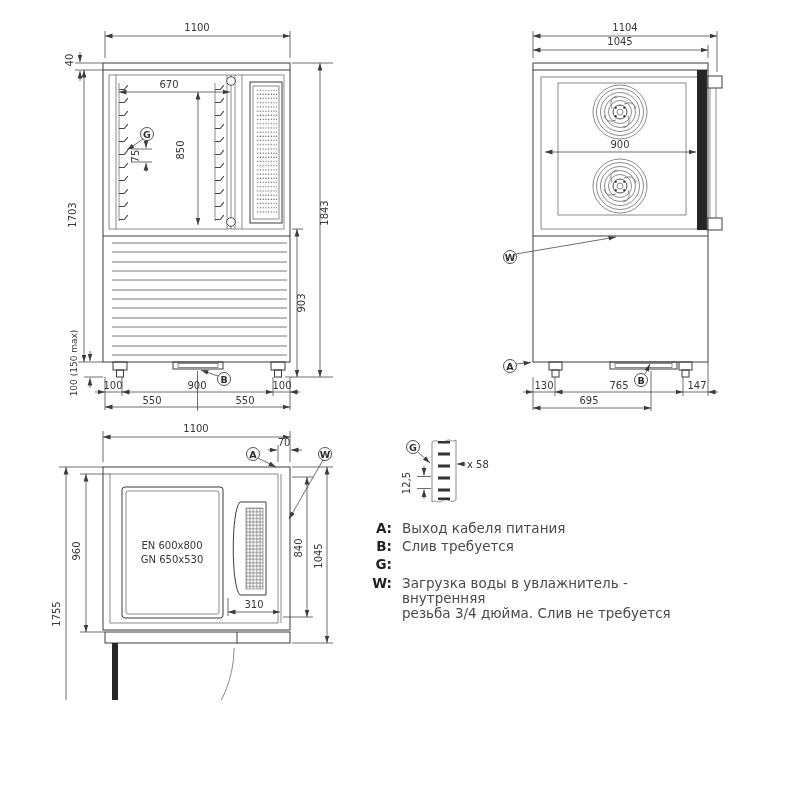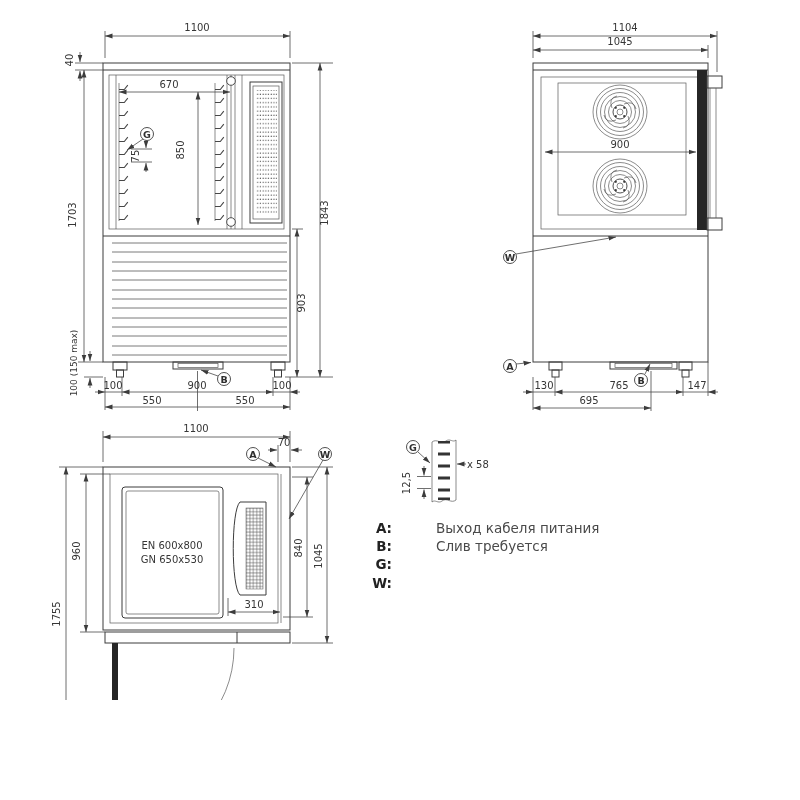--- a/index.html
+++ b/index.html
@@ -15,21 +15,21 @@
   .wc{fill:#fff;stroke:#3c3c3c;stroke-width:.9;}
   text.dim{font-family:"DejaVu Sans",sans-serif;font-size:10px;fill:#363636;}
   text.sm{font-family:"DejaVu Sans",sans-serif;font-size:9px;fill:#363636;}
   text.co{font-family:"DejaVu Sans",sans-serif;font-size:9.5px;font-weight:600;fill:#2e2e2e;}
   .tc{text-anchor:middle;}
   .ts{text-anchor:start;}
   .legend{position:absolute;left:358px;top:521px;width:340px;
           font-size:13.5px;line-height:15px;color:#4a4a4a;}
   .lrow{display:flex;margin-bottom:3.2px;}
   .lkey{width:34px;text-align:right;font-weight:bold;color:#222;flex:none;margin-right:10px;}
-  .ldesc span{display:block;margin-left:34px;}
+  .ldesc span{display:block;}
 </style>
 </head>
 <body>
 
 <div class="stage">
 <svg width="800" height="800" viewBox="0 0 800 800">
 <defs>
   <marker id="arr" markerUnits="userSpaceOnUse" markerWidth="8" markerHeight="6" refX="7.5" refY="3" orient="auto-start-reverse">
     <path d="M0,0.6 L7.5,3 L0,5.4 Z" fill="#3c3c3c"></path>
   </marker>
@@ -300,16 +300,18 @@
     <span class="ldesc">
           <span>Слив требуется</span>
         </span>
   </div>
   <div class="lrow">
     <span class="lkey">G:</span>
   </div>
   <div class="lrow">
     <span class="lkey">W:</span>
     <span class="ldesc">
+      <span>Загрузка воды в увлажнитель - внутренняя</span>
+      <span>резьба 3/4 дюйма. Слив не требуется</span>
     </span>
   </div>
 </div>
 </div>
 
 </body></html>

